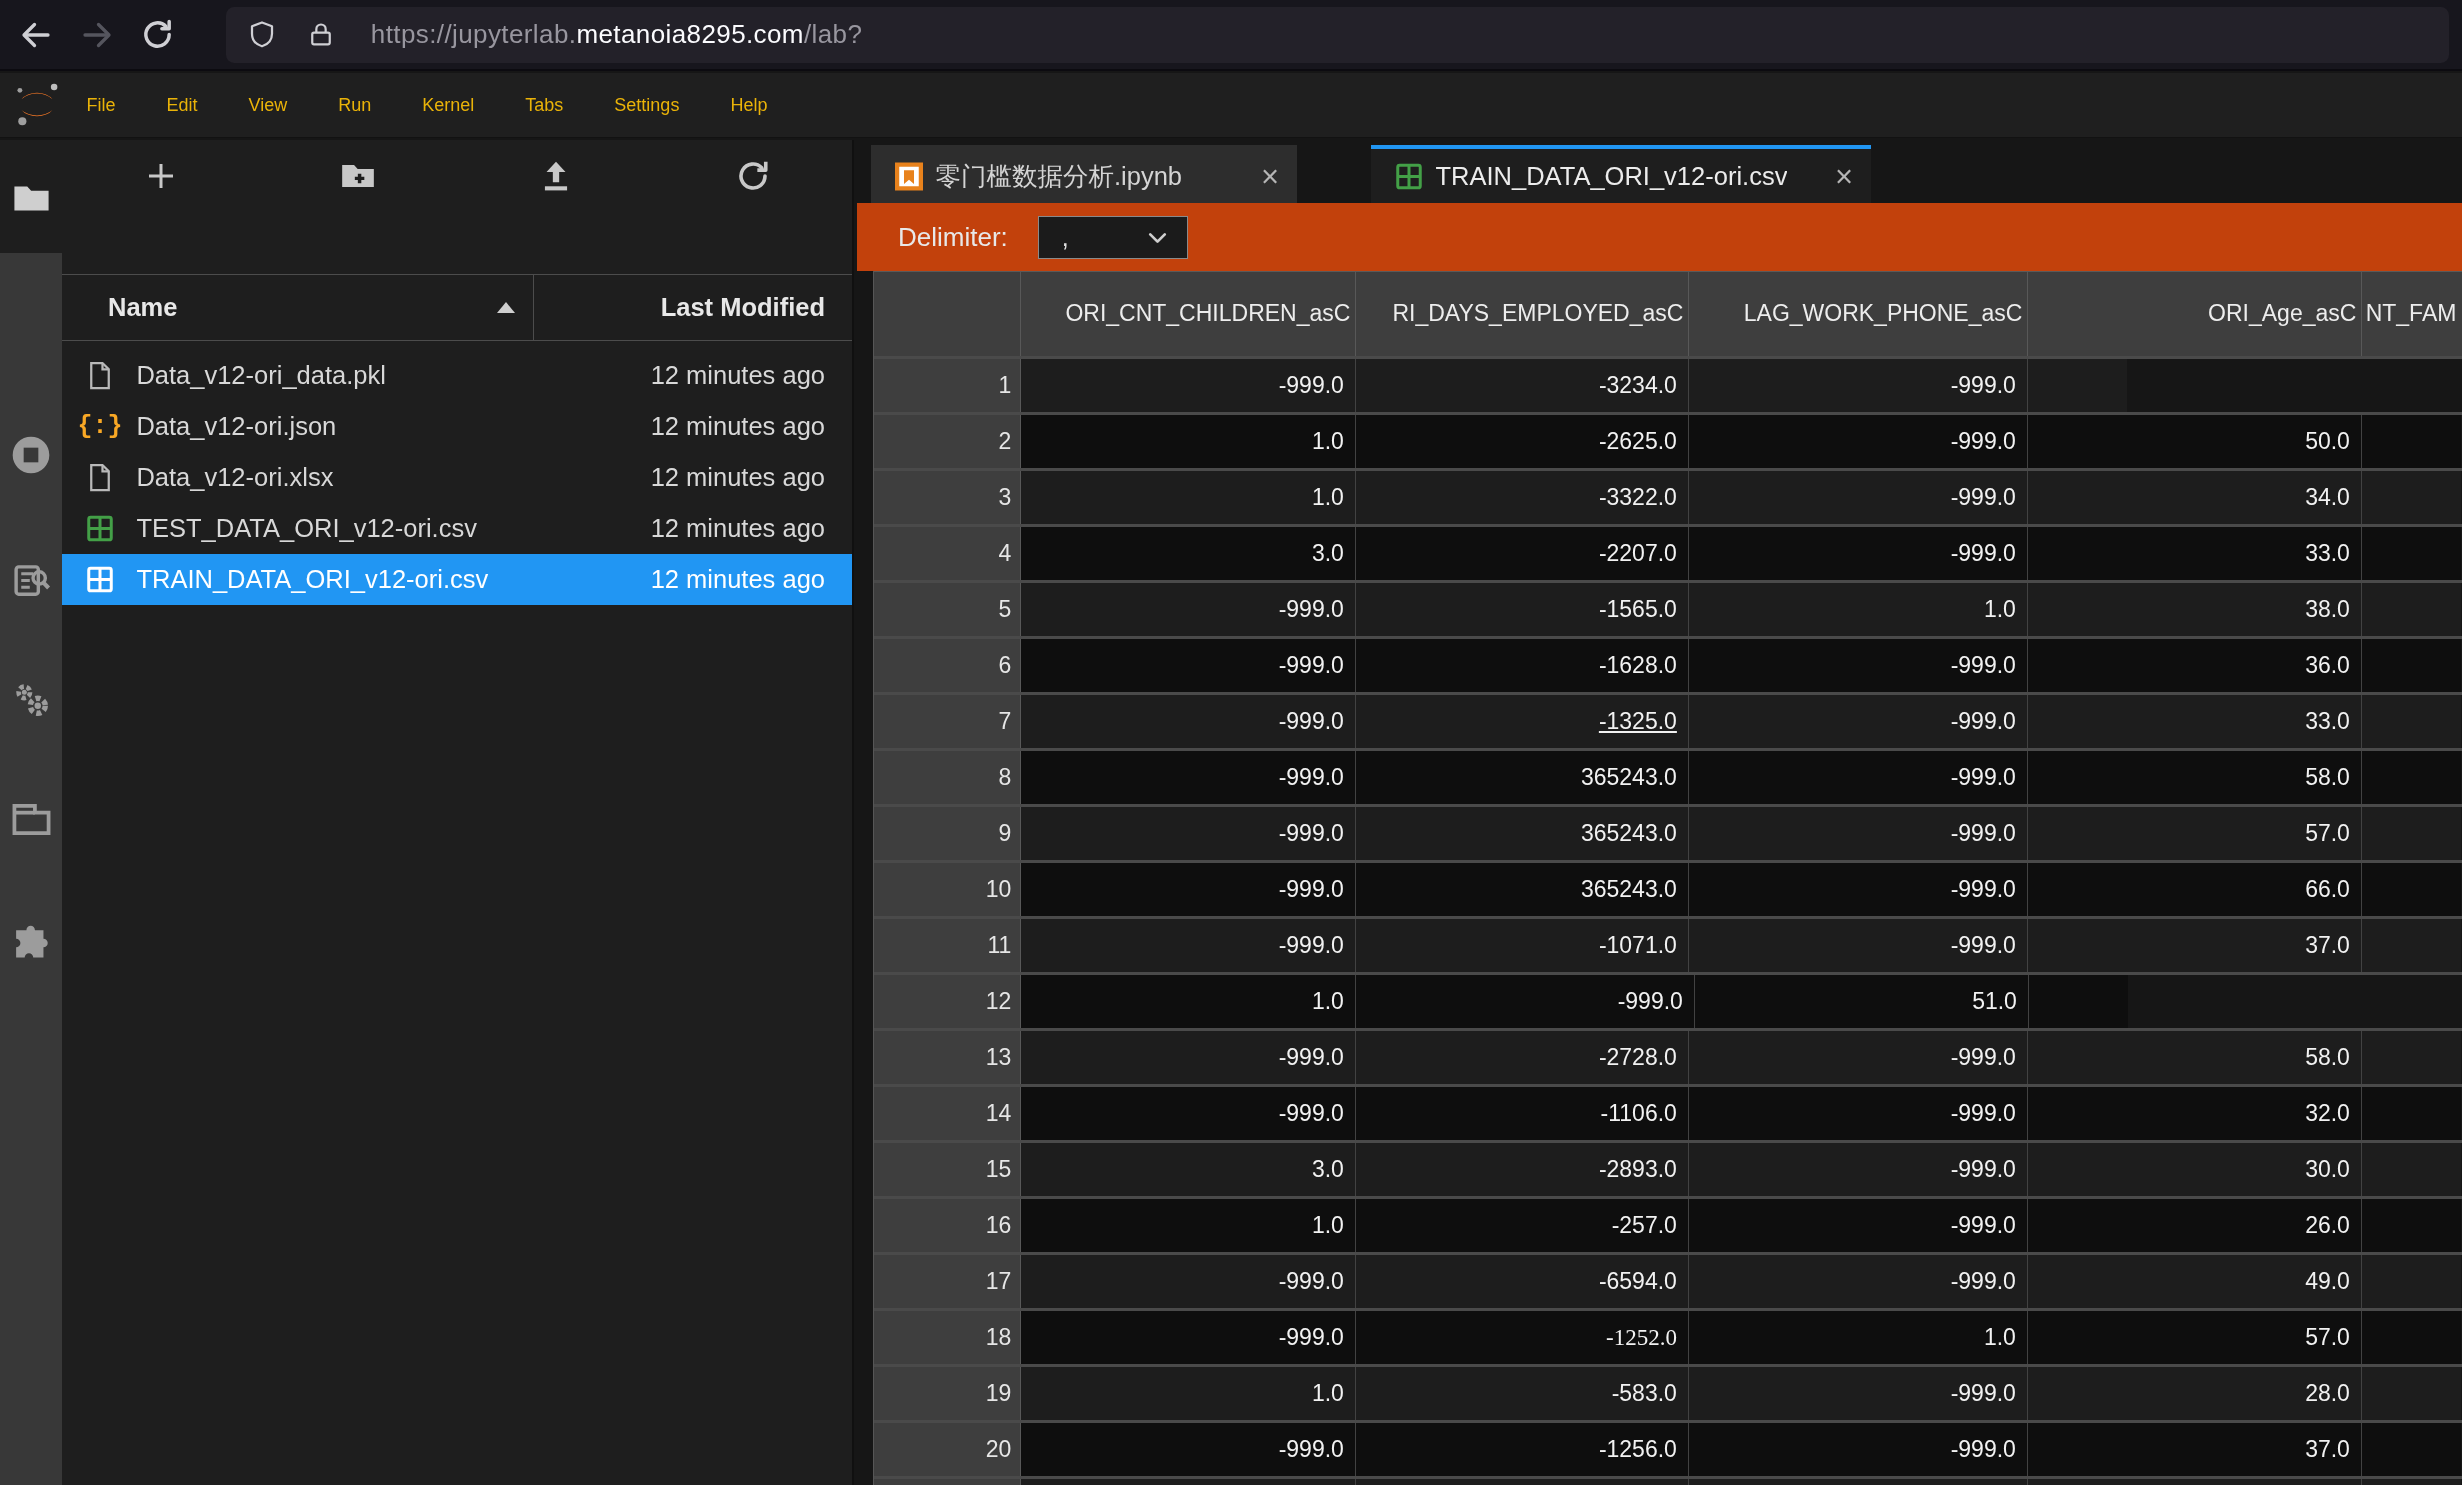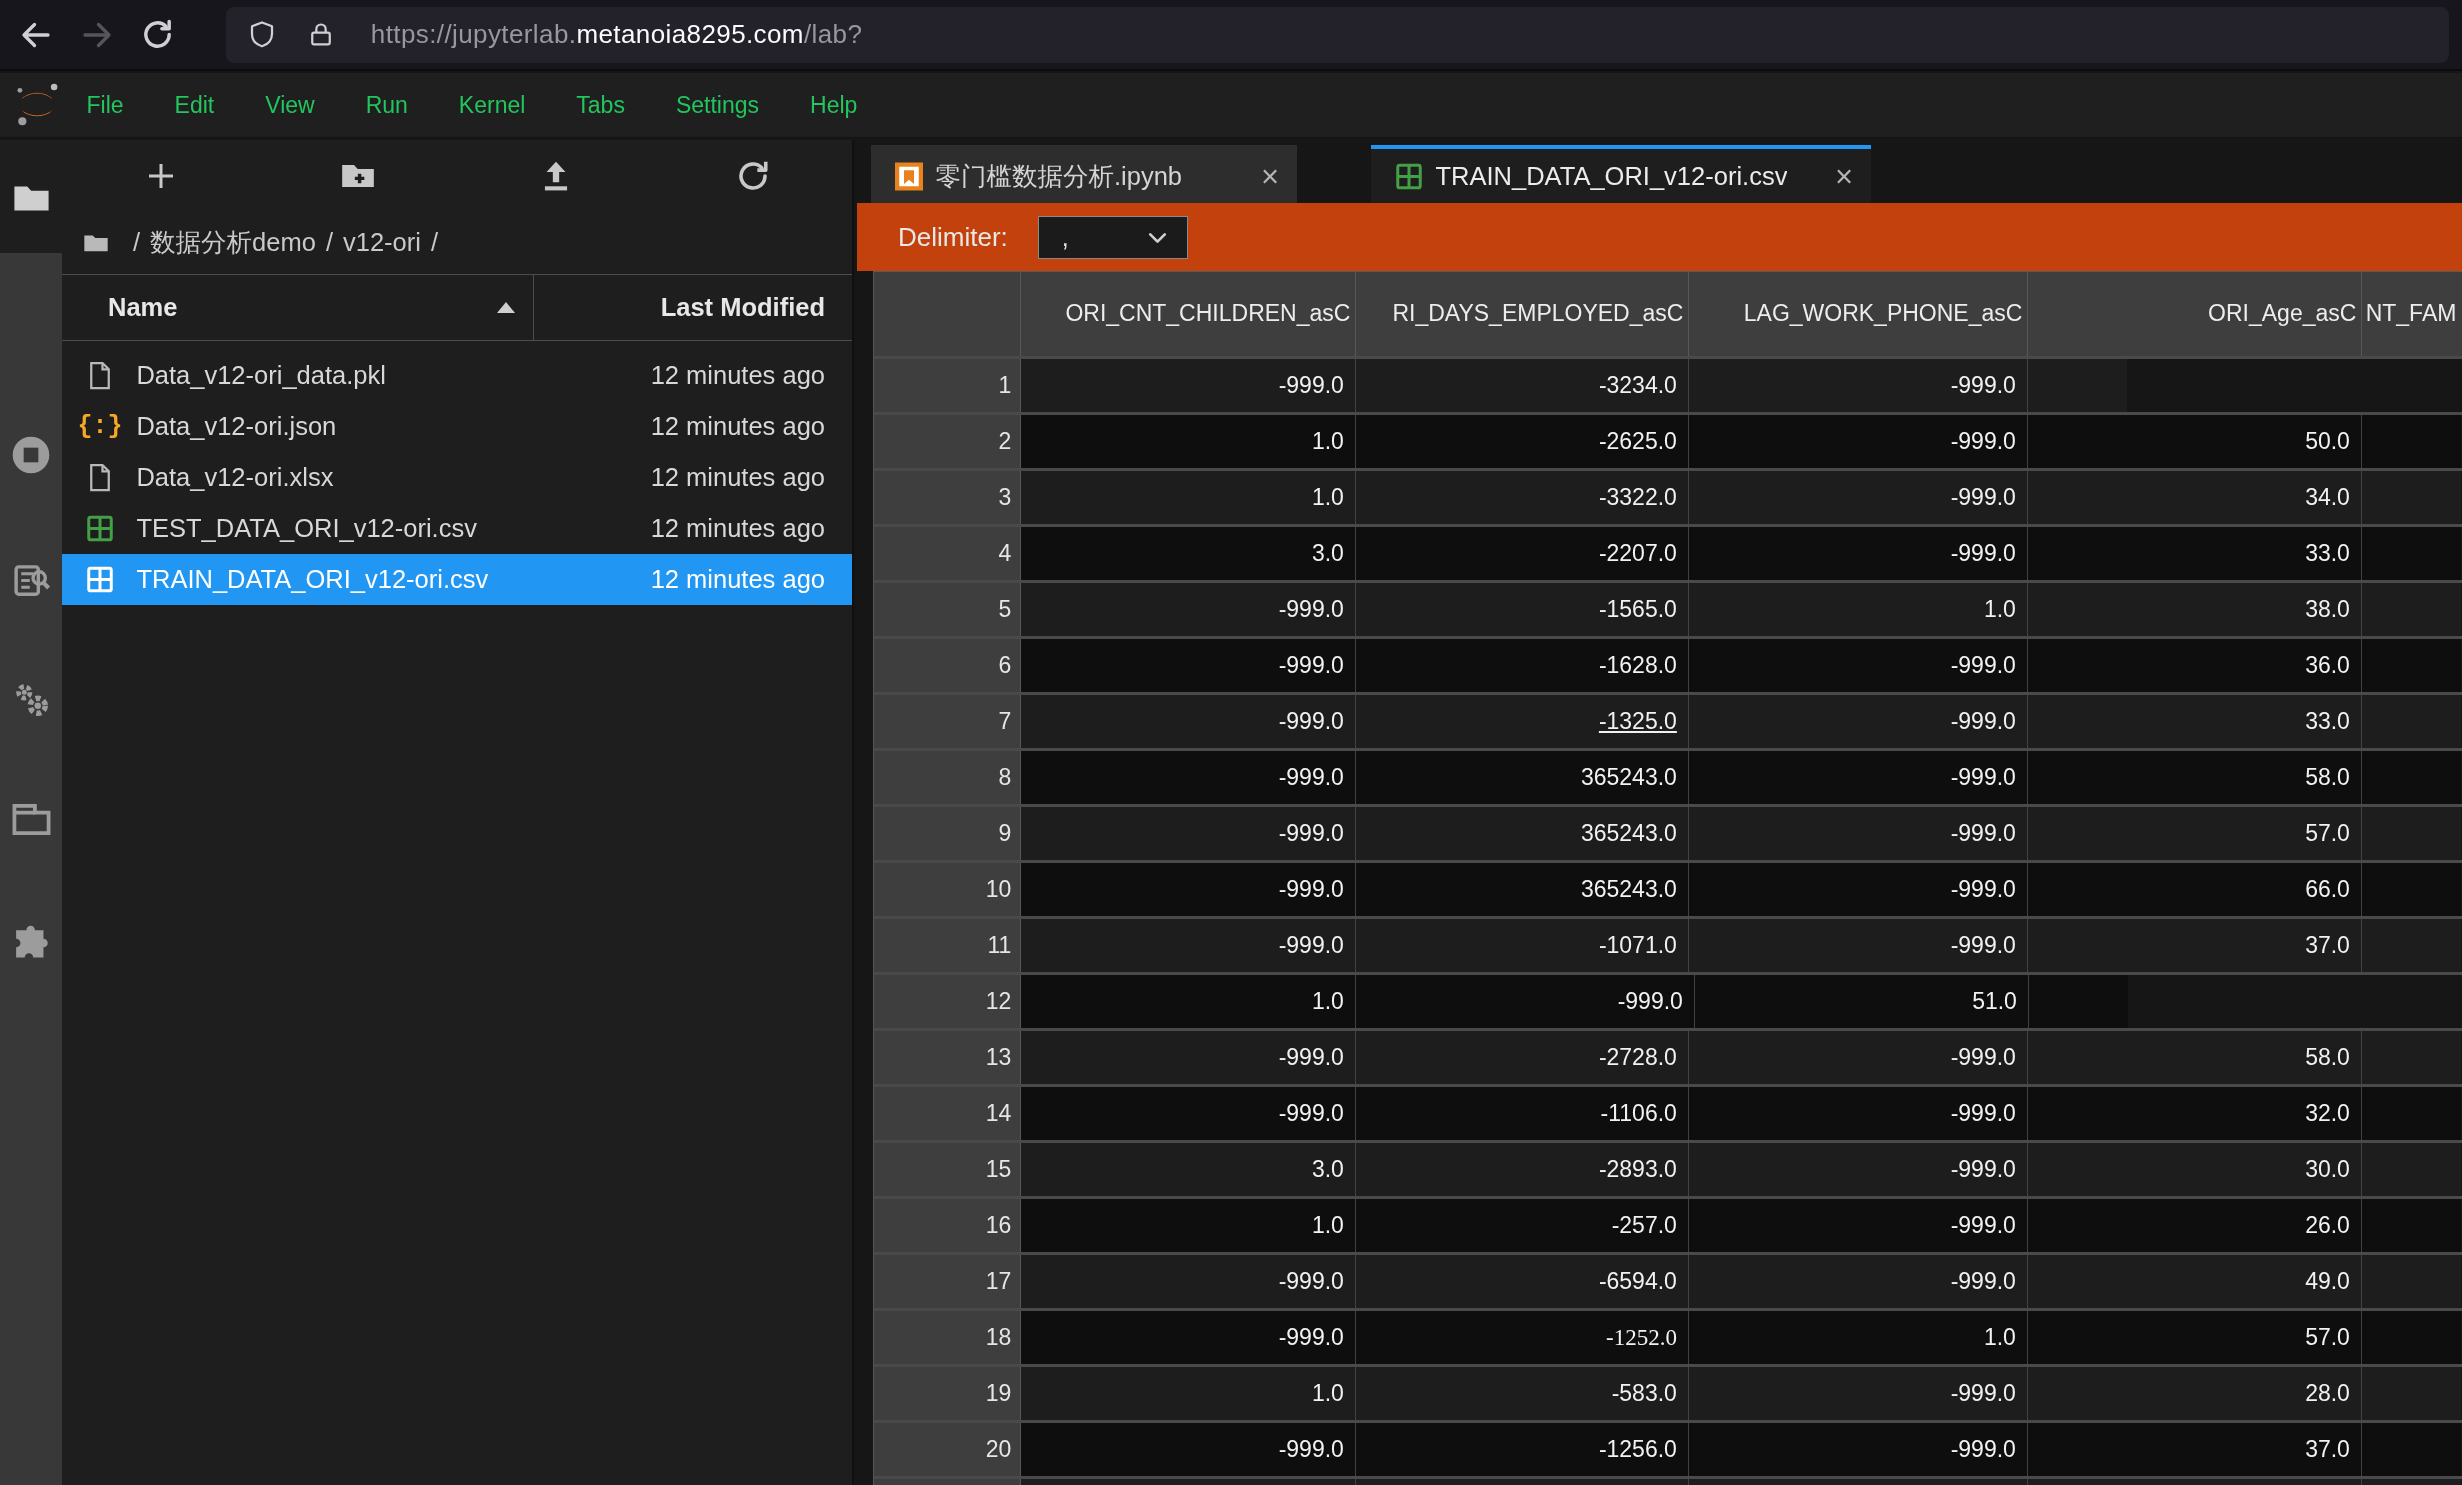--- a/index.html
+++ b/index.html
@@ -12,21 +12,21 @@
   .navbtn{width:49px;height:49px;margin-left:11.5px;display:flex;align-items:center;justify-content:center;color:#cfcfd4;}
   .navbtn.disabled{color:#55555e;}
   #urlbar{position:absolute;left:226px;top:6.6px;width:2223px;height:56px;background:#232129;border-radius:8.2px;display:flex;align-items:center;color:#cfcfd4;gap:8px;}
   #urlbar .uicon{margin-left:21.4px;display:flex;align-items:center;}
   #urltext{margin-left:28px;font-size:26px;letter-spacing:0.4px;white-space:nowrap;}
   .url-dim{color:#98969f;} .url-strong{color:#fbfbfe;}
 
   
   #menubar{position:absolute;left:0;top:73px;width:2462px;height:65px;background:#1f1f1f;display:flex;align-items:center;border-bottom:1.6px solid #121212;}
   #logo{position:relative;width:48px;height:44px;margin-left:13px;}
-  .menu-item{color:#22c55e;font-size:23px;padding:0 25.5px;height:65px;line-height:65px;cursor:default;}
+  .menu-item{color:#eab308;font-size:18px;padding:0 25.5px;height:65px;line-height:65px;cursor:default;}
 
   
   #iconstrip{position:absolute;left:0;top:140px;width:62px;height:1346px;background:#383838;}
   #strip-active{position:absolute;left:0;top:0;width:62px;height:113px;background:#1e1e1e;}
   .strip-icon{position:absolute;left:0;width:62px;height:46px;display:flex;align-items:center;justify-content:center;color:#9c9c9c;}
   .strip-icon.active{color:#cfcfcf;}
 
   
   #filepanel{position:absolute;left:62px;top:140px;width:792px;height:1346px;background:#1e1e1e;border-right:2.5px solid #101010;color:#d6d6d6;}
   #fb-toolbar{position:absolute;left:0;top:0;width:100%;height:71px;display:flex;}
@@ -200,28 +200,20 @@
             <rect x="5" y="18.5" width="14" height="2.6" fill="currentColor"></rect>
           </svg>
         </div>
         <div class="tbtn">
           <svg width="36" height="36" viewBox="0 0 24 24">
             <path d="M20 12a8 8 0 1 1-2.2-5.5" fill="none" stroke="currentColor" stroke-width="2.4" stroke-linecap="round"></path>
             <path d="M20.5 2.5v5.6h-5.6" fill="none" stroke="currentColor" stroke-width="2.4" stroke-linejoin="round"></path>
           </svg>
         </div>
       </div>
-    <div id="breadcrumb">
-      <span class="bc-folder">
-        <svg width="28" height="28" viewBox="0 0 24 24" fill="currentColor">
-            <path d="M2 5.5h7.2l2.2 2.3H22a0 0 0 0 1 0 0V19H2z"></path>
-          </svg>
-      </span>
-      <span id="crumb-path"><span class="sep">/</span><span>数据分析demo</span><span class="sep">/</span><span>v12-ori</span><span class="sep">/</span></span>
-    </div>
     <div id="fb-header">
       <div id="fb-namecol">
         <span>Name</span>
         <span class="tri-up"></span>
       </div>
       <div id="fb-modcol">Last Modified</div>
     </div>
     <div id="file-list">
         <div class="frow">
           <span class="ficon" style="color: rgb(185, 185, 185);">

